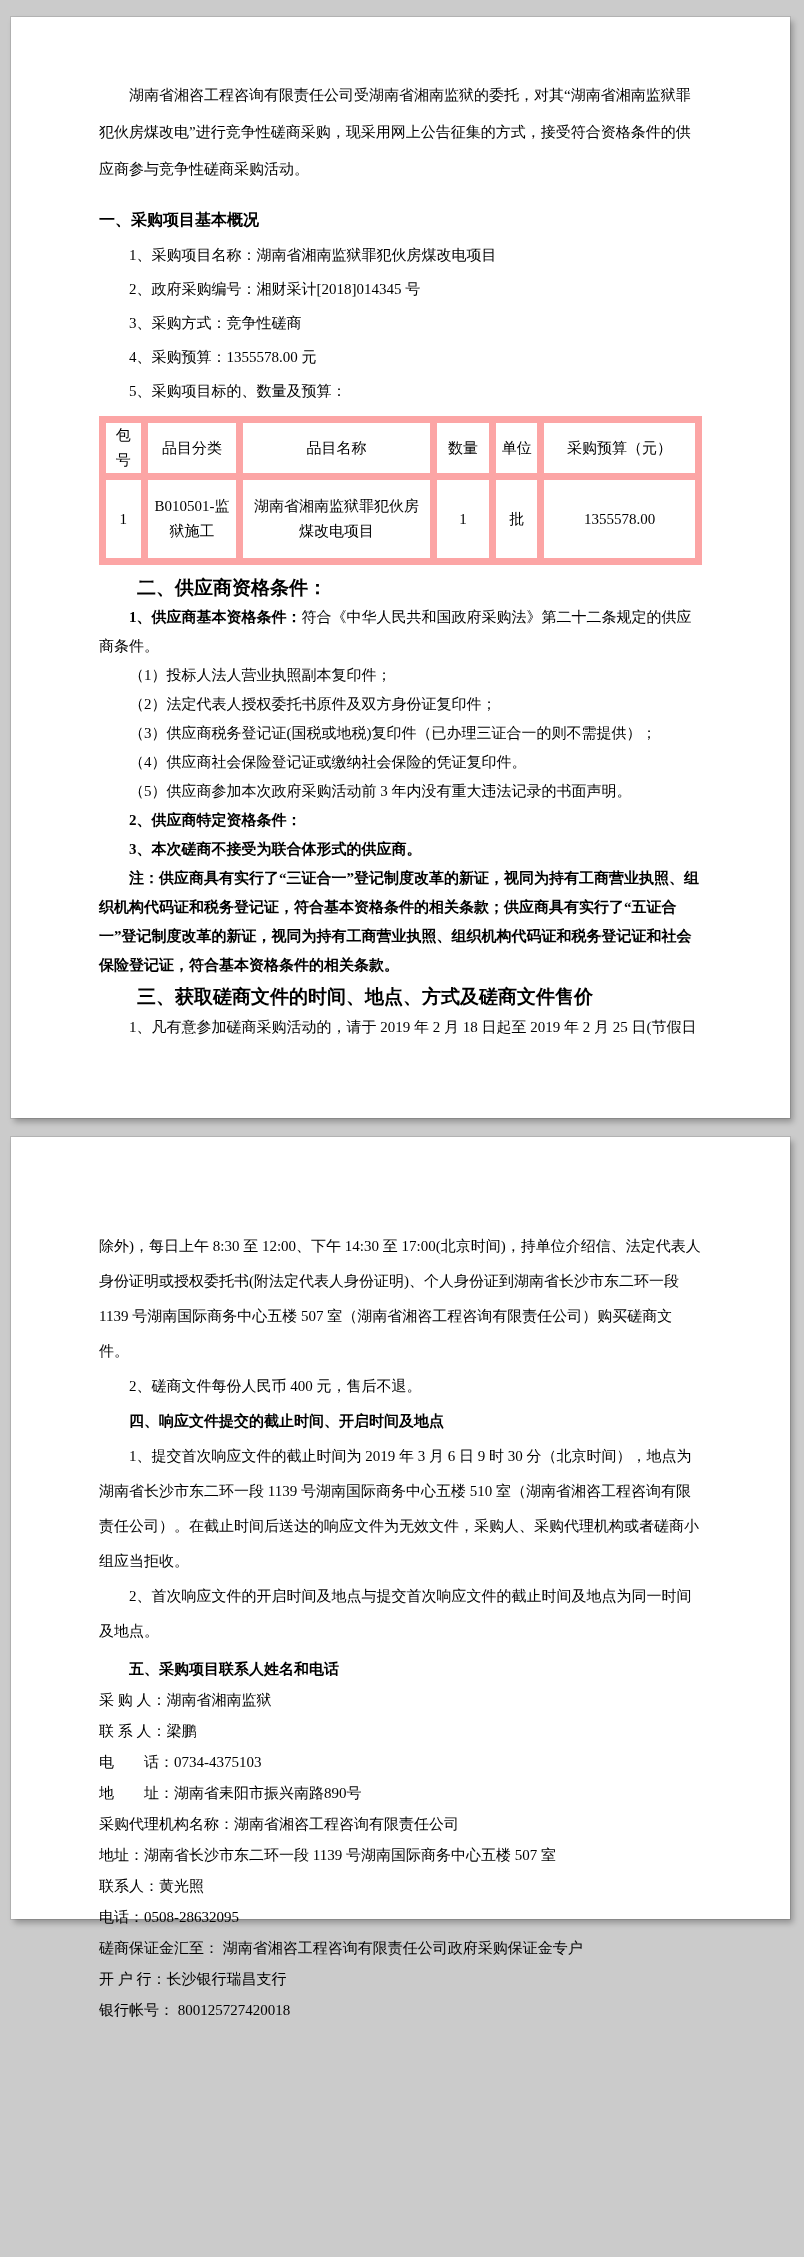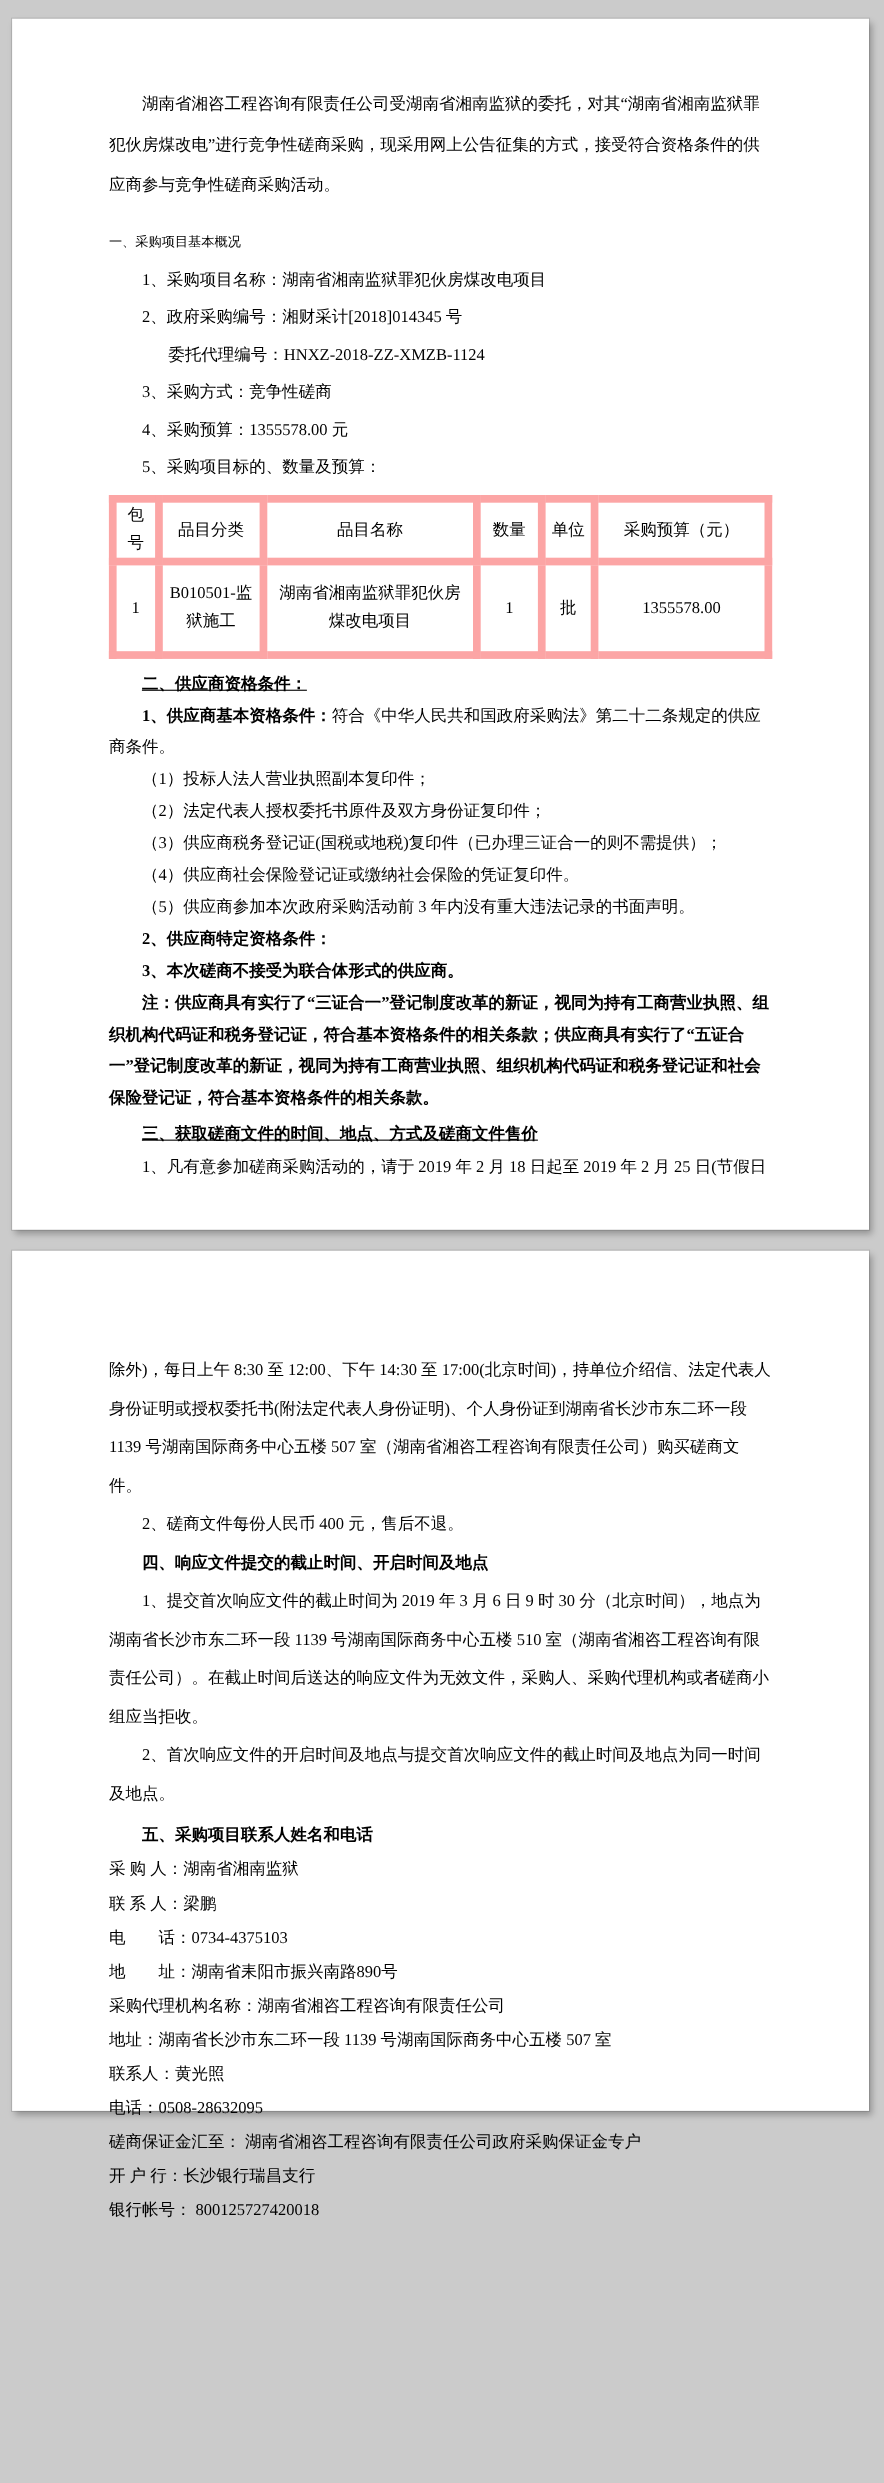--- a/index.html
+++ b/index.html
@@ -20,21 +20,21 @@
     box-shadow: 0 0 0 1px rgba(0,0,0,0.10), 3px 4px 6px rgba(0,0,0,0.28);
     box-sizing: border-box;
   }
   #page1 { top: 17px; height: 1101px; }
   #page2 { top: 1137px; height: 782px; }
   .content { padding: 0 88px; font-size: 15px; }
   p { margin: 0; }
 
   
   .intro { padding-top: 60px; line-height: 37px; text-indent: 2em; }
-  .h-sec1 { margin-top: 14px; font-size: 12px; font-weight: normal; line-height: 36px; }
+  .h-sec1 { margin-top: 14px; font-size: 16px; font-weight: bold; line-height: 36px; }
   .item { line-height: 34px; text-indent: 2em; }
   .item-deep { text-indent: 3.6em; }
   table.items {
     width: 100%;
     border-collapse: collapse;
     margin: 8px 0;
     table-layout: fixed;
   }
   table.items th, table.items td {
     border: 7px solid #fca5a5;
@@ -49,21 +49,21 @@
   table.items th { height: 49px; }
   table.items td { height: 78px; }
   td.cell-name { text-align: left; }
   .col-pkg { width: 7%; }
   .col-cat { width: 16%; }
   .col-name { width: 32.5%; }
   .col-qty { width: 10%; }
   .col-unit { width: 8%; }
   .col-budget { width: 26.5%; }
 
-  .h-sec { font-weight: bold; line-height: 30px; text-indent: 2em; font-size: 15px; text-decoration: underline; }
+  .h-sec { font-weight: bold; line-height: 30px; text-indent: 2em; font-size: 19px; }
   .h-sec2 { margin-top: 4px; }
   .s2line { line-height: 29px; text-indent: 2em; }
   .bold { font-weight: bold; }
   .s3para { line-height: 30px; text-indent: 2em; }
   .h-sec3 { margin-top: 2px; }
 
   
   .p2 .cont { padding-top: 92px; line-height: 35px; text-indent: 0; }
   .p2para { line-height: 35px; text-indent: 2em; }
   .h-sec4 { font-weight: bold; line-height: 35px; text-indent: 2em; }
@@ -75,21 +75,20 @@
 
 <div class="viewport">
 
   <div class="page" id="page1">
     <div class="content">
       <p class="intro">湖南省湘咨工程咨询有限责任公司受湖南省湘南监狱的委托，对其“湖南省湘南监狱罪犯伙房煤改电”进行竞争性磋商采购，现采用网上公告征集的方式，接受符合资格条件的供应商参与竞争性磋商采购活动。</p>
 
       <p class="h-sec1">一、采购项目基本概况</p>
       <p class="item">1、采购项目名称：湖南省湘南监狱罪犯伙房煤改电项目</p>
       <p class="item">2、政府采购编号：湘财采计[2018]014345 号</p>
-      <p class="item item-deep">委托代理编号：HNXZ-2018-ZZ-XMZB-1124</p>
       <p class="item">3、采购方式：竞争性磋商</p>
       <p class="item">4、采购预算：1355578.00 元</p>
       <p class="item">5、采购项目标的、数量及预算：</p>
 
       <table class="items">
         <colgroup>
           <col class="col-pkg">
             <col class="col-cat">
             <col class="col-name">
           <col class="col-qty">

